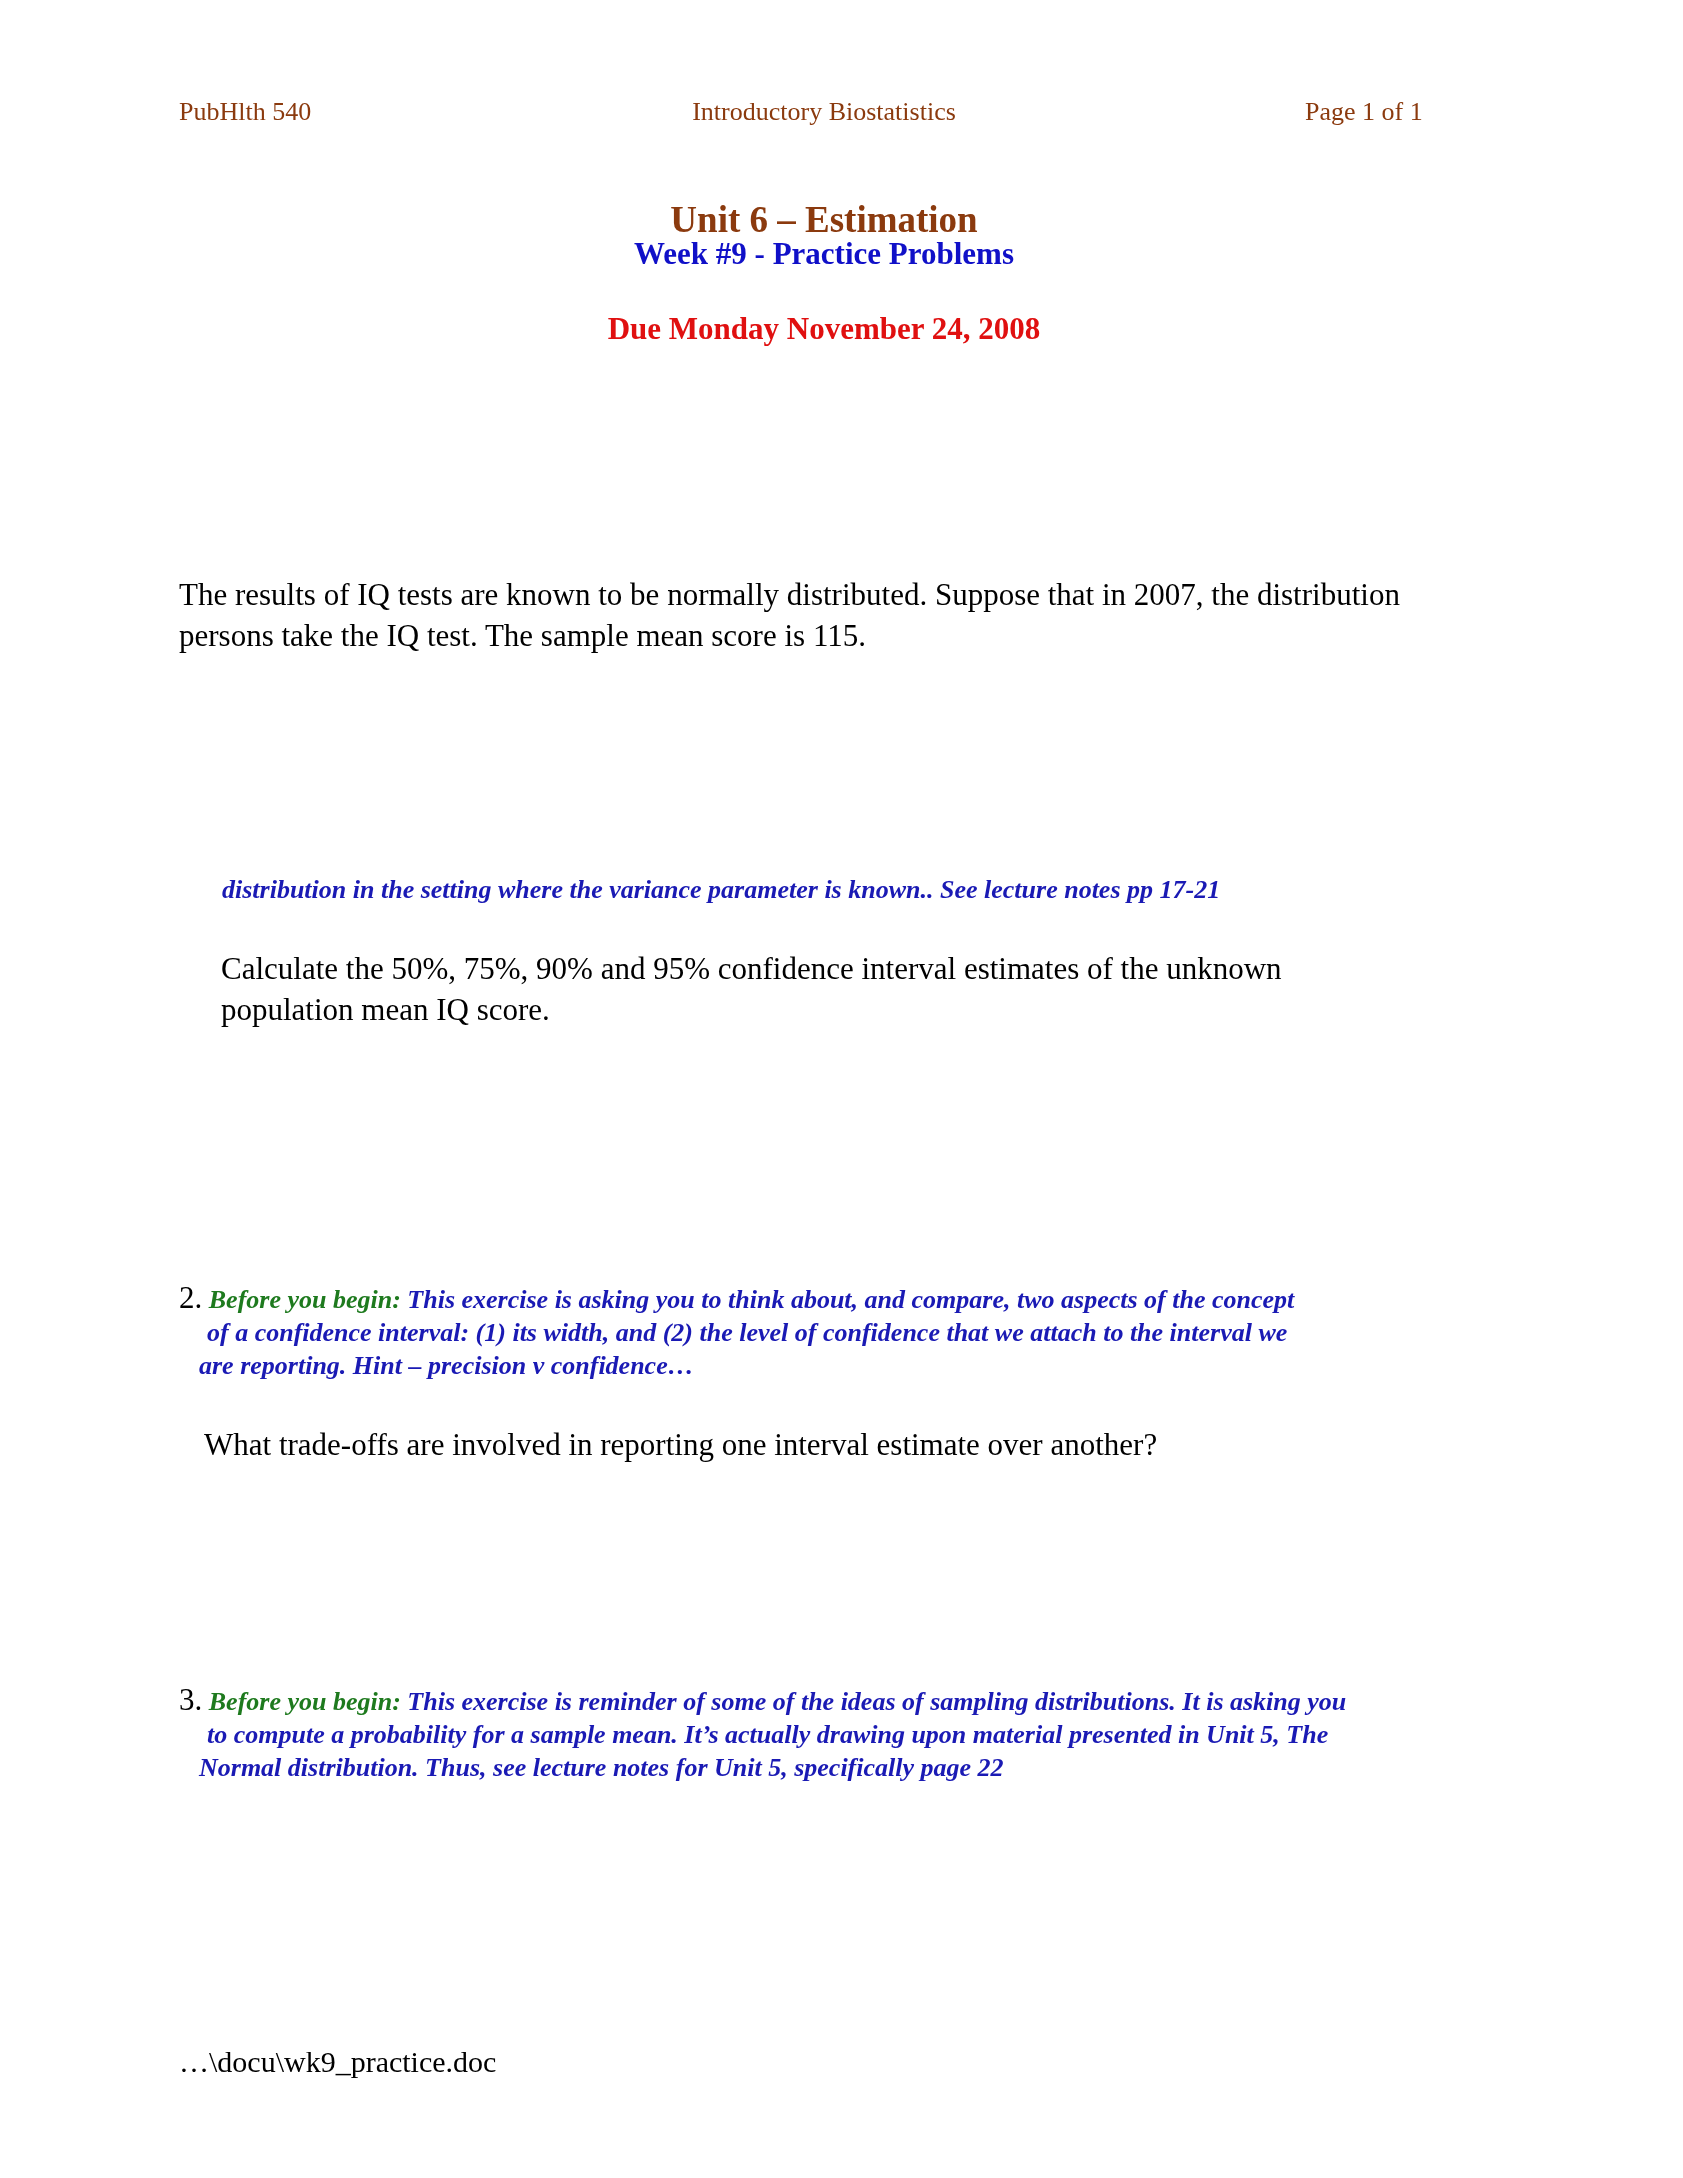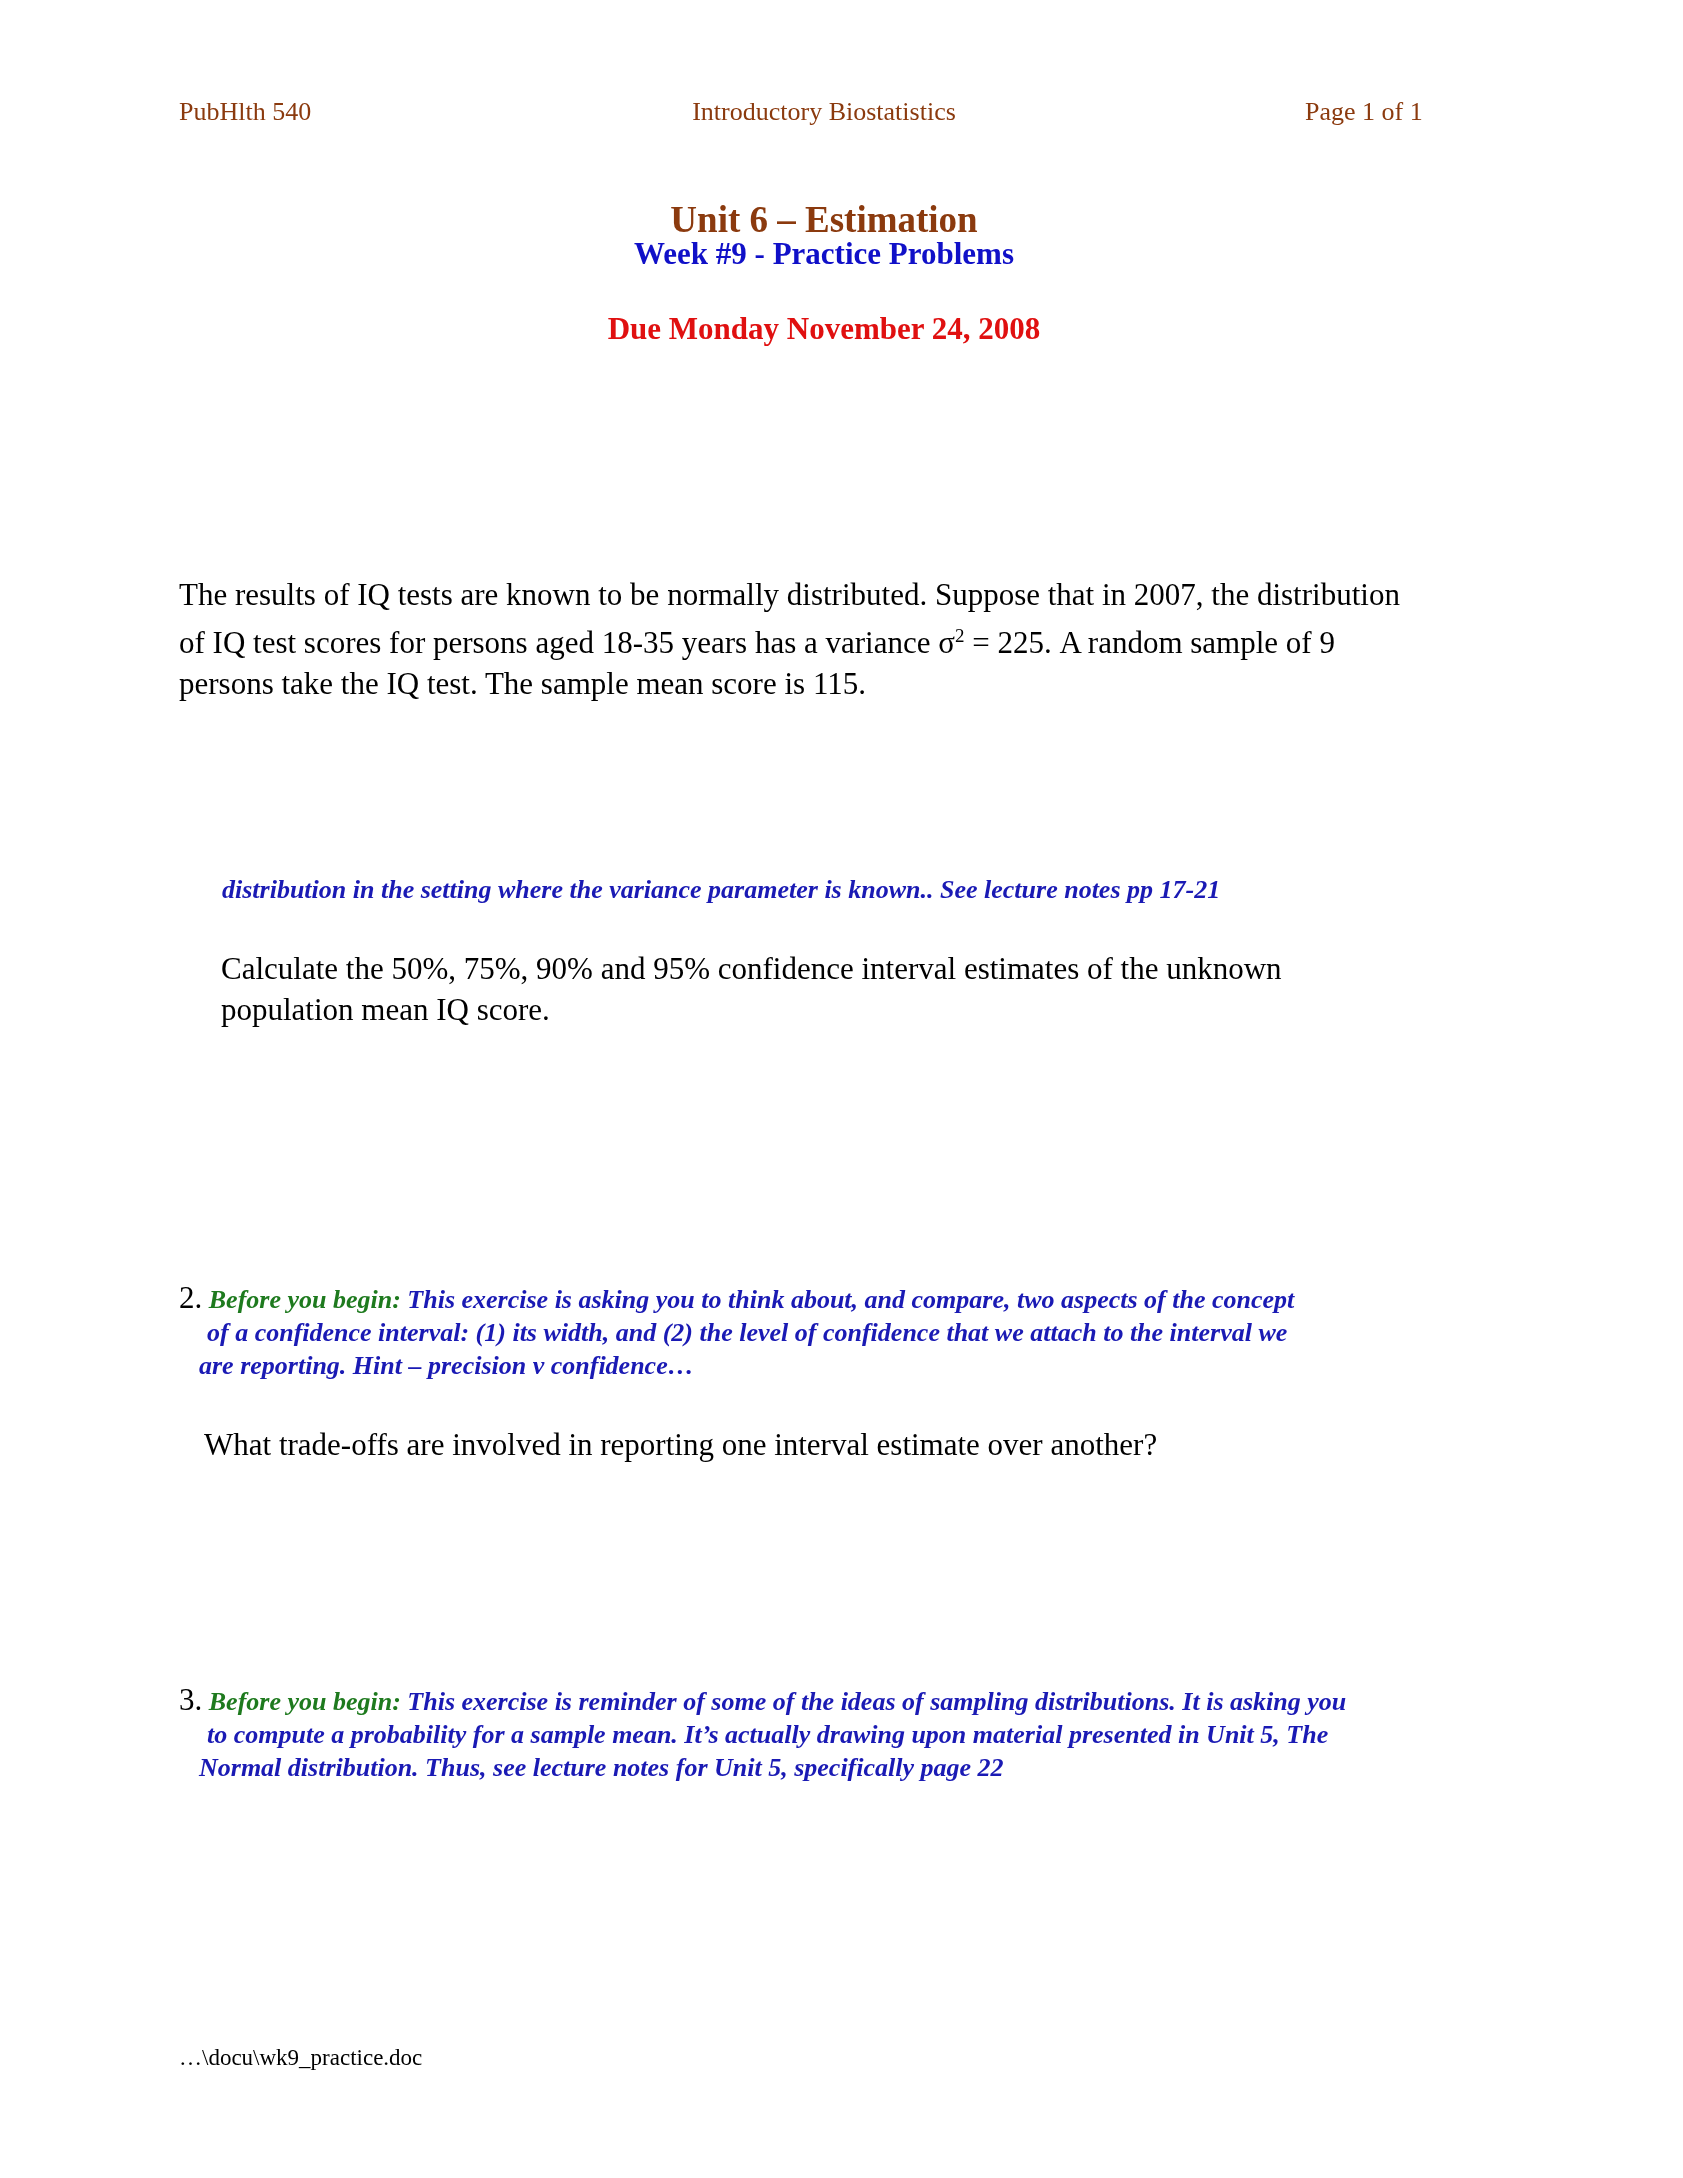--- a/index.html
+++ b/index.html
@@ -8,37 +8,36 @@
     .abs { position: absolute; white-space: nowrap; }
     .hdr { top: 97px; font-size: 26px; font-weight: normal; color: #8b3a0e; }
     .center { left: 0; width: 1648px; text-align: center; }
     .unit { top: 198px; font-size: 37px; font-weight: bold; color: #8b3a0e; }
     .week { top: 236px; font-size: 31px; font-weight: bold; color: #1010c8; }
     .due { top: 311px; font-size: 31px; font-weight: bold; color: #e01010; }
     .body-text { font-size: 31px; line-height: 41px; color: #000; }
     .num { font-size: 31px; color: #000; }
     .hint { font-size: 26px; font-style: italic; font-weight: bold; line-height: 33px; color: #1a1ab4; }
     .hint .lead { color: #1e7a1e; }
-    .footer { top: 2045px; left: 179px; font-size: 23px; color: #000; }
+    .footer { top: 2045px; left: 179px; font-size: 30px; color: #000; }
     sup { font-size: 19px; }
   </style>
 </head>
 <body>
 
 <div class="abs hdr" style="left:179px;">PubHlth 540</div>
 <div class="abs hdr center">Introductory Biostatistics</div>
 <div class="abs hdr" style="left:1305px;">Page 1 of 1</div>
 
 <div class="abs unit center">Unit 6 – Estimation</div>
 <div class="abs week center">Week #9 - Practice Problems</div>
 <div class="abs due center">Due Monday November 24, 2008</div>
 
 <div class="abs body-text" style="left:179px; top:574px;">
   <div>The results of IQ tests are known to be normally distributed.   Suppose that in 2007, the distribution</div>
-  <div><span>of IQ test scores for persons aged 18-35 years has a variance σ</span><sup>2</sup><span> = 225.  A random sample of 9</span></div>
   <div>persons take the IQ test.  The sample mean score is 115.</div>
 </div>
 
 <div class="abs" style="left:179px; top:873px;">
   <div class="hint">
     <div style="padding-left:43px;">distribution in the setting where the variance parameter is known..  See lecture notes pp 17-21</div>
   </div>
   <div class="body-text" style="margin-top:42px; padding-left:42px;">
     <div>Calculate the 50%, 75%, 90% and 95% confidence interval estimates of the unknown</div>
     <div>population mean IQ score.</div>

